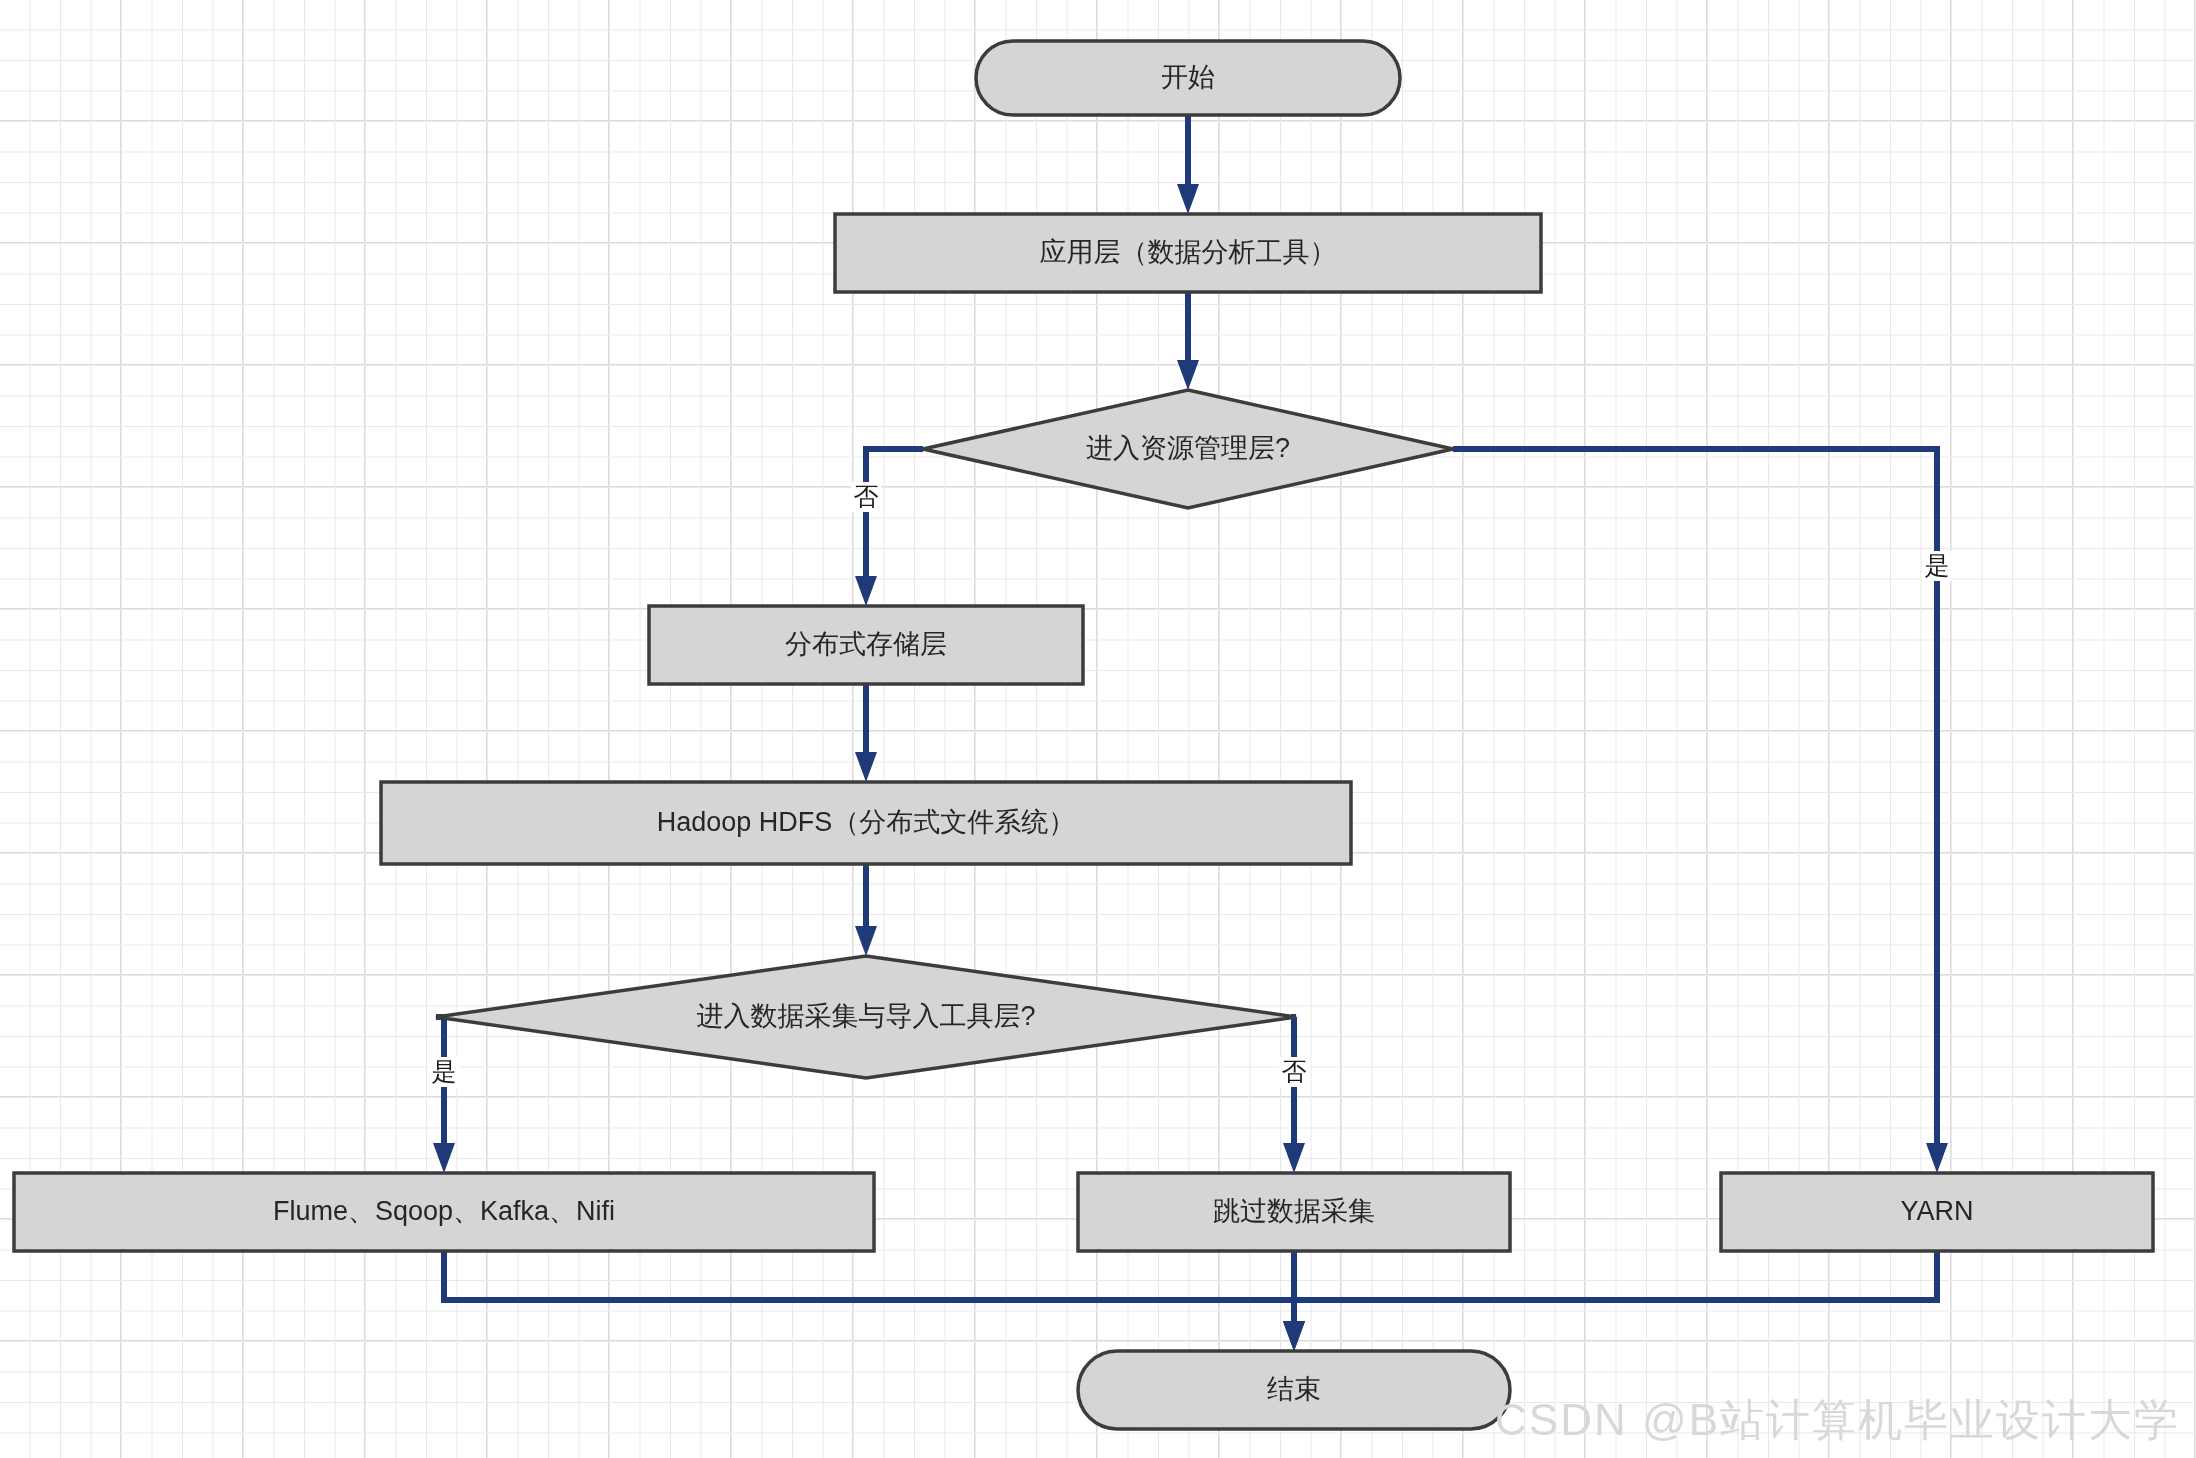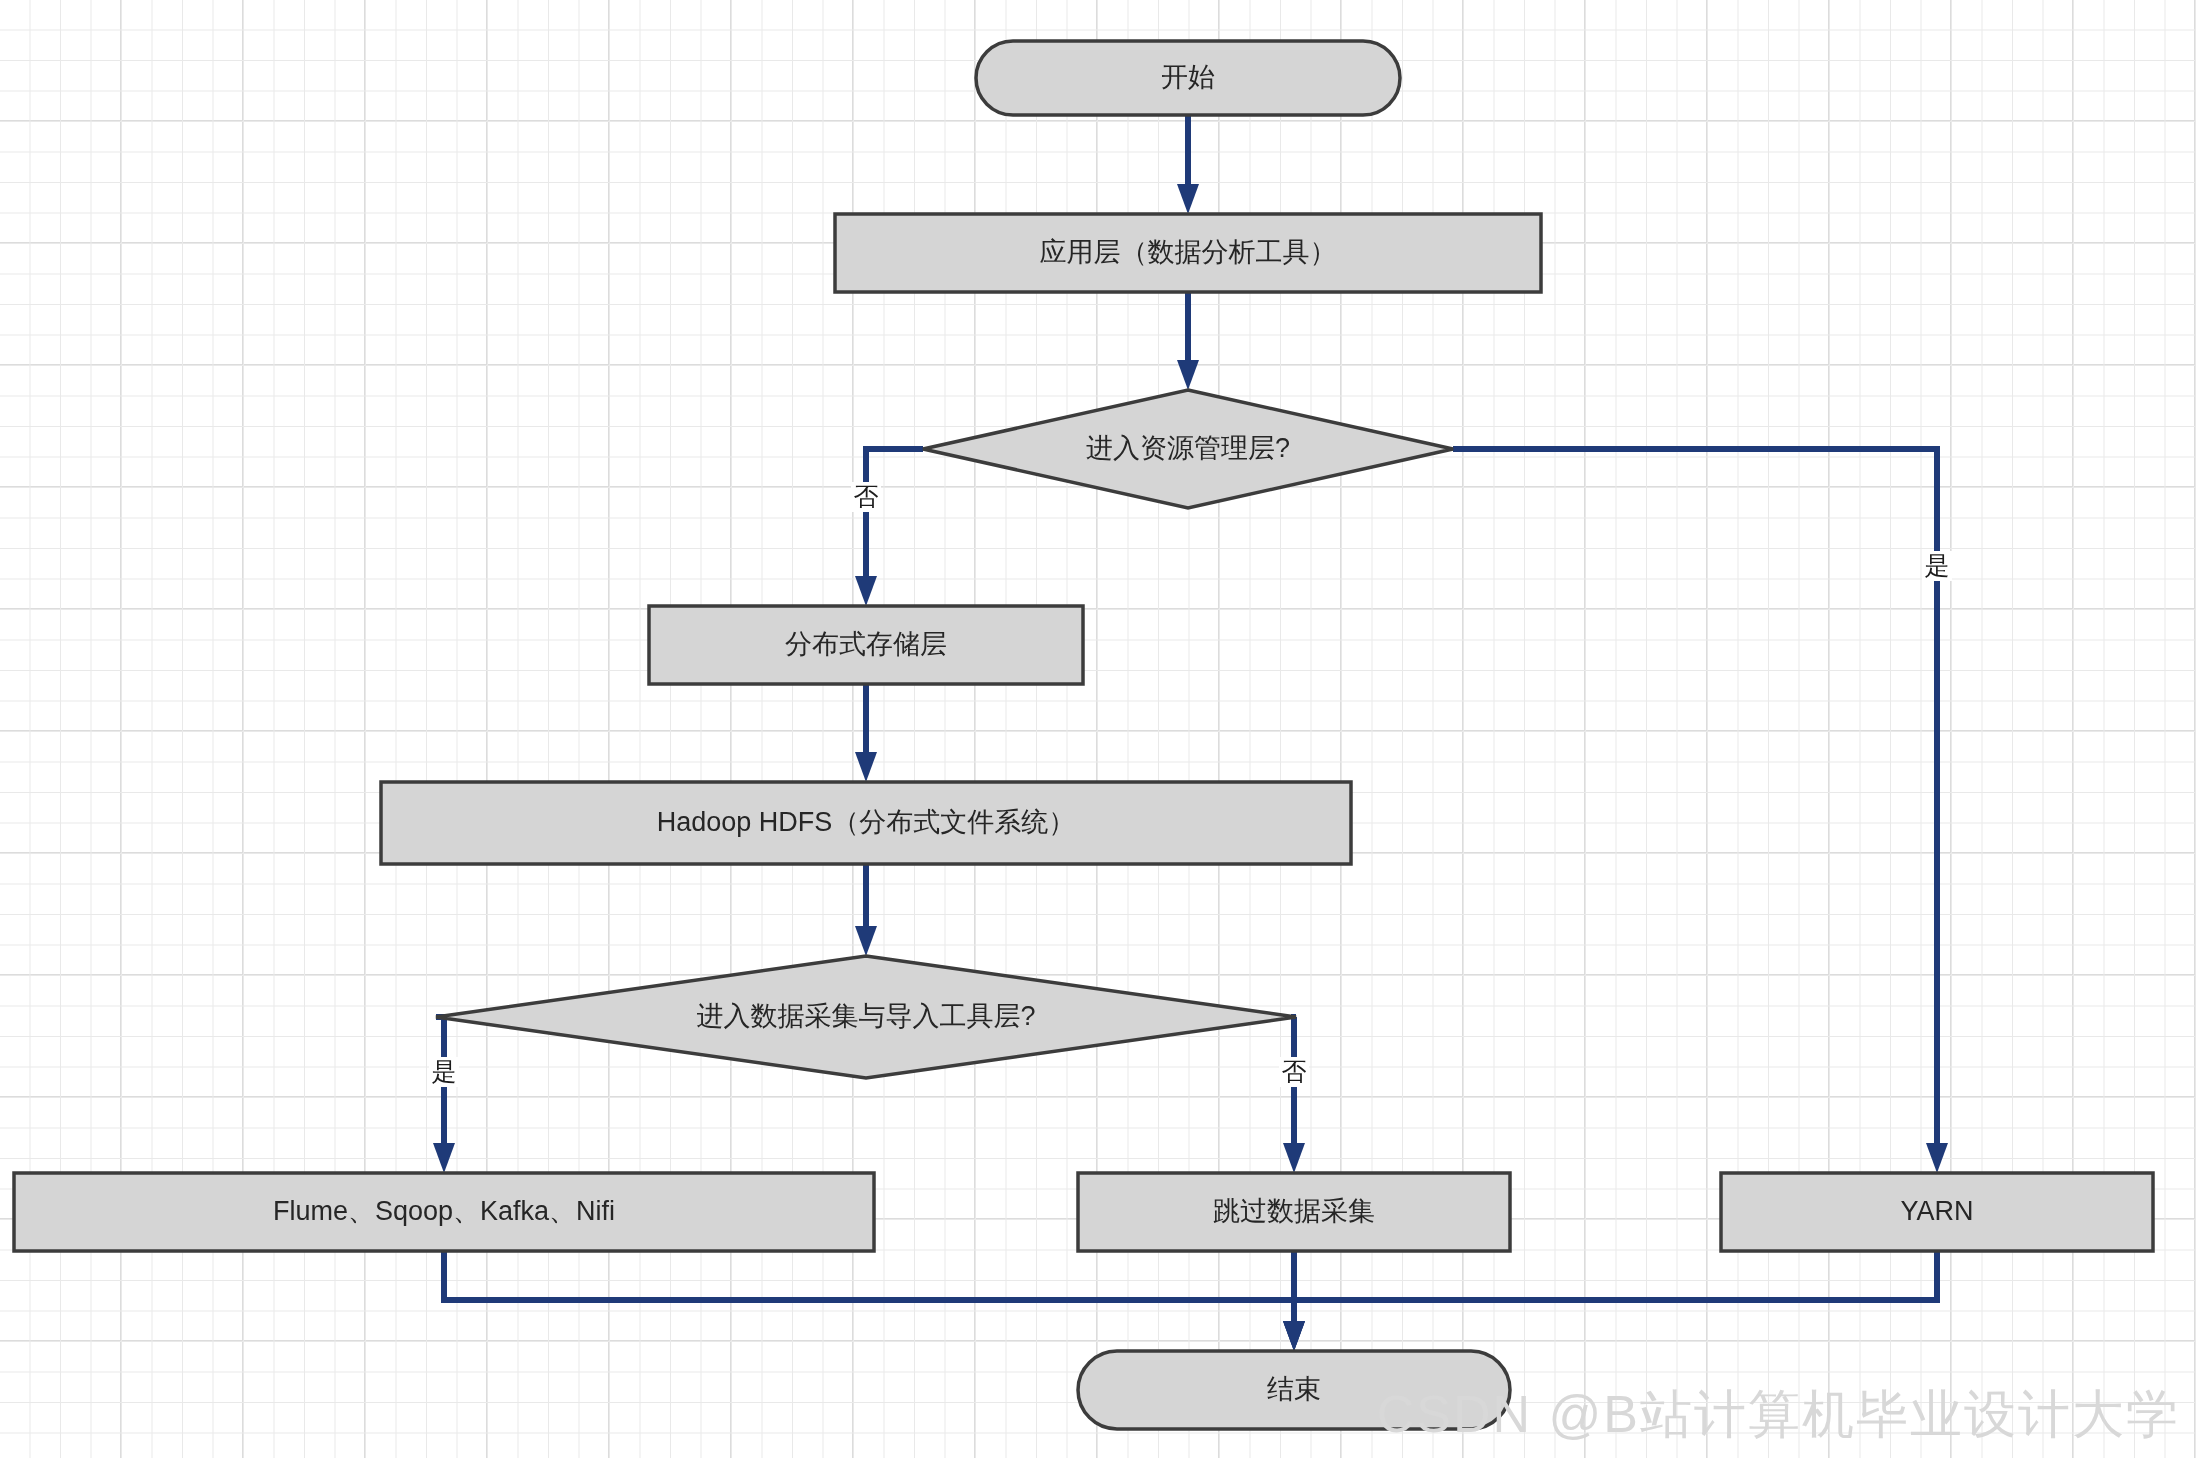--- a/index.html
+++ b/index.html
@@ -65,21 +65,21 @@
   }
   .edge-label-bg {
     fill: #ffffff;
     stroke: none;
   }
   .watermark {
     position: absolute;
     right: 16px;
     bottom: 8px;
     font-family: "Liberation Sans", "DejaVu Sans", sans-serif;
-    font-size: 52px;
+    font-size: 44px;
     color: #d8d8d8;
     letter-spacing: 2px;
     white-space: nowrap;
     user-select: none;
   }
 </style>
 </head>
 <body>
 
 <div id="canvas">

